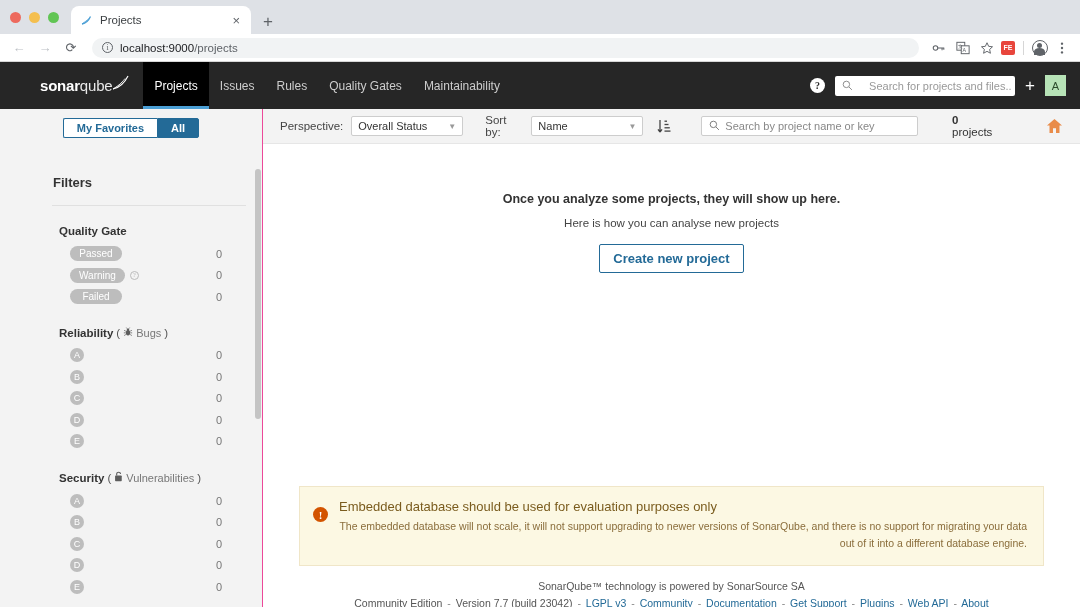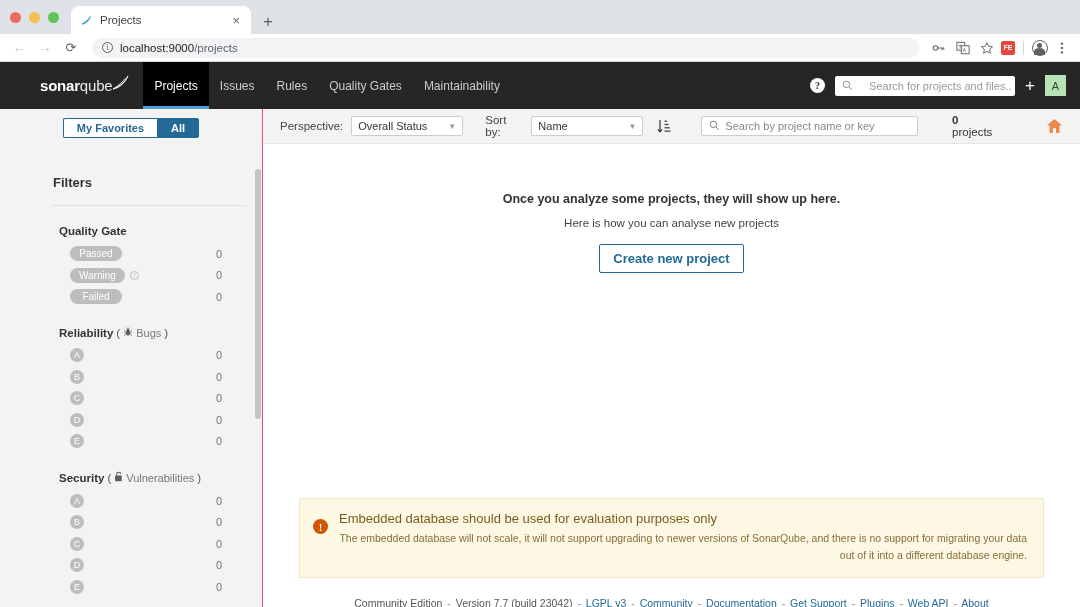--- a/index.html
+++ b/index.html
@@ -491,20 +491,21 @@
       <div style="margin-top:auto">
         <div class="db-banner">
           <span class="warn-icon">!</span>
           <div>
             <div class="db-title">Embedded database should be used for evaluation purposes only</div>
             <div class="db-text">The embedded database will not scale, it will not support upgrading to newer versions of SonarQube, and there is no support for migrating your data out of it into a different database engine.</div>
           </div>
         </div>
 
         <div class="footer">
+          <div class="footer-line1">SonarQube™ technology is powered by SonarSource SA</div>
           <div class="footer-line2">
             <span>Community Edition</span>
             <span class="sep">-</span>
             <span>Version 7.7 (build 23042)</span>
             <span class="sep">-</span>
             <a>LGPL v3</a>
             <span class="sep">-</span>
             <a>Community</a>
             <span class="sep">-</span>
             <a>Documentation</a>

